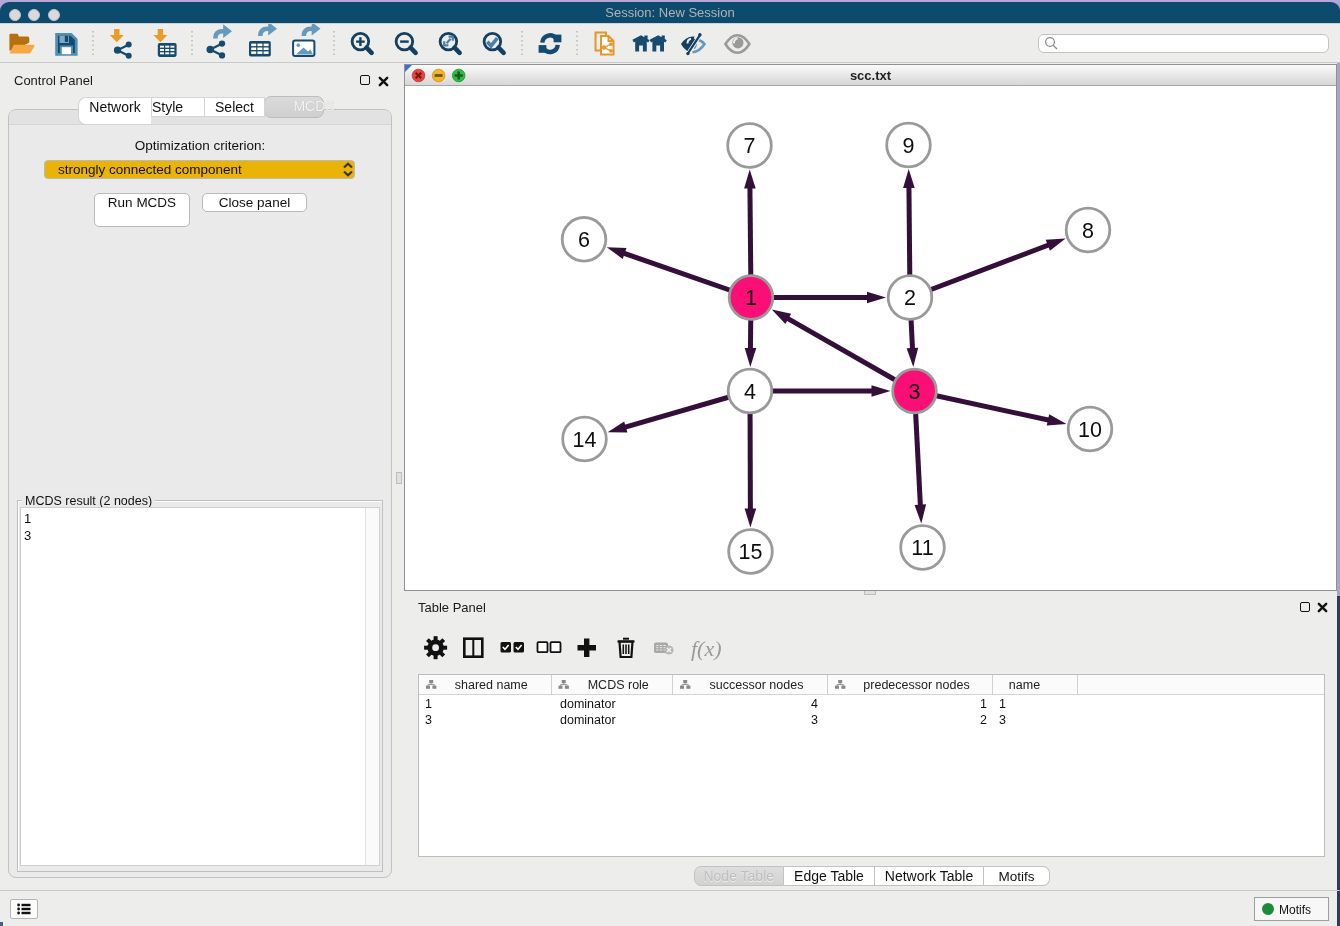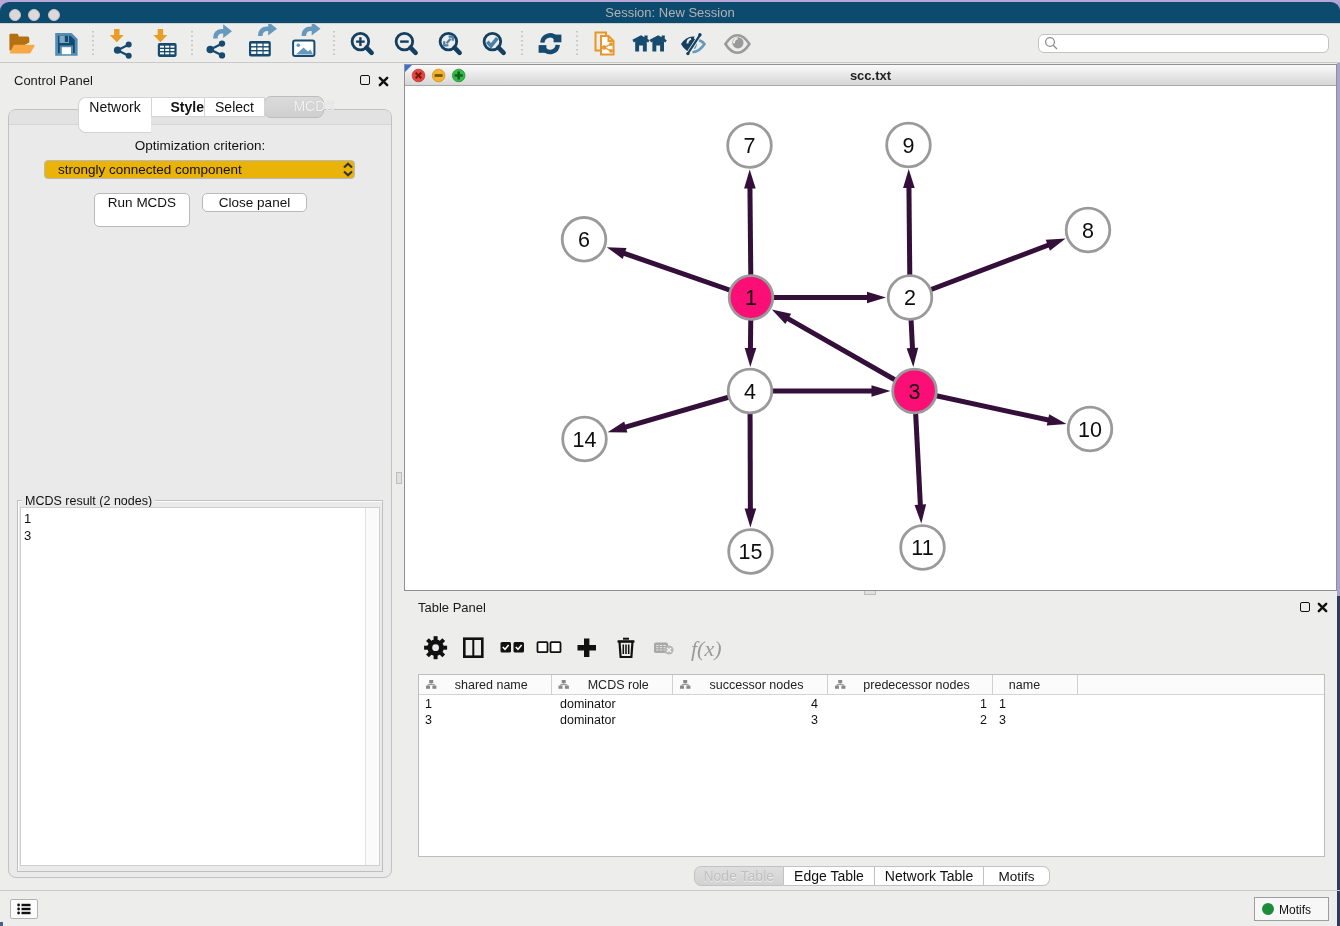--- a/index.html
+++ b/index.html
@@ -165,22 +165,22 @@
 <div class="abs" style="left:14px;top:73px;font-size:13px;color:#1a1a1a;">Control Panel</div>
 <div class="abs" style="left:360px;top:75px;width:10px;height:10px;border:1.6px solid #111;border-radius:2px;"></div>
 <svg class="abs" style="left:378px;top:76px;" width="11" height="11" viewBox="0 0 11 11">
     <path d="M1.8 1.8 L9.2 9.2 M9.2 1.8 L1.8 9.2" stroke="#111" stroke-width="2.4" stroke-linecap="round"></path>
   </svg>
 
 <div class="abs" style="left:8px;top:109px;width:384px;height:769px;background:#eaeaea;border:1px solid #c2c2c2;border-radius:8px;"></div>
 <div class="abs" style="left:9px;top:110px;width:382px;height:15px;background:#e2e2e2;border-radius:7px 7px 0 0;border-bottom:1px solid #d6d6d6;"></div>
 
 <div class="abs" style="left:264px;top:96px;width:60px;height:21.5px;background:linear-gradient(#dbdbdb,#cfcfcf);border:1px solid #bdbdbd;border-radius:7px;"></div>
-<div class="abs" style="left:78px;top:97px;width:73px;height:36px;background:#fff;border:1px solid #d4d4d4;border-right:none;border-radius:8px 0 0 8px;font-size:14px;color:#111;text-align:center;line-height:19px;">Network</div>
-<div class="abs" style="left:151px;top:97px;width:53px;height:20px;background:#fff;border:1px solid #d4d4d4;border-right:none;font-size:14px;color:#111;text-align:right;line-height:19px;font-weight:bold;">Style</div>
+<div class="abs" style="left:78px;top:97px;width:73px;height:28px;background:#fff;border:1px solid #d4d4d4;border-right:none;border-radius:8px 0 0 8px;font-size:14px;color:#111;text-align:center;line-height:19px;">Network</div>
+<div class="abs" style="left:151px;top:97px;width:53px;height:20px;background:#fff;border:1px solid #d4d4d4;border-right:none;font-size:14px;color:#111;text-align:left;line-height:19px;">Style</div>
 <div class="abs" style="left:204px;top:97px;width:61px;height:20px;background:#fff;border:1px solid #d4d4d4;font-size:14px;color:#111;text-align:center;line-height:19px;">Select</div>
 <div class="abs" style="left:264px;top:97px;width:60px;height:20px;font-size:14px;color:#f3f3f3;text-align:center;line-height:19px;text-shadow:0 0 1px #b5b5b5;margin-left:20px;">MCDS</div>
 
 <div class="abs" style="left:44px;top:138px;width:312px;text-align:center;font-size:13.5px;color:#111;">Optimization criterion:</div>
 
 <div class="abs" style="left:44px;top:160px;width:311px;height:19px;background:#eab308;border:1px solid #b9b9b9;border-radius:4px;font-size:13.5px;color:#111;line-height:18px;padding-left:13px;">strongly connected component</div>
 <svg class="abs" style="left:341px;top:162px;" width="14" height="15" viewBox="0 0 14 15">
     <path d="M3 5.6 L7 1.8 L11 5.6 M3 9.4 L7 13.2 L11 9.4" fill="none" stroke="#333" stroke-width="2.1"></path>
   </svg>
 

